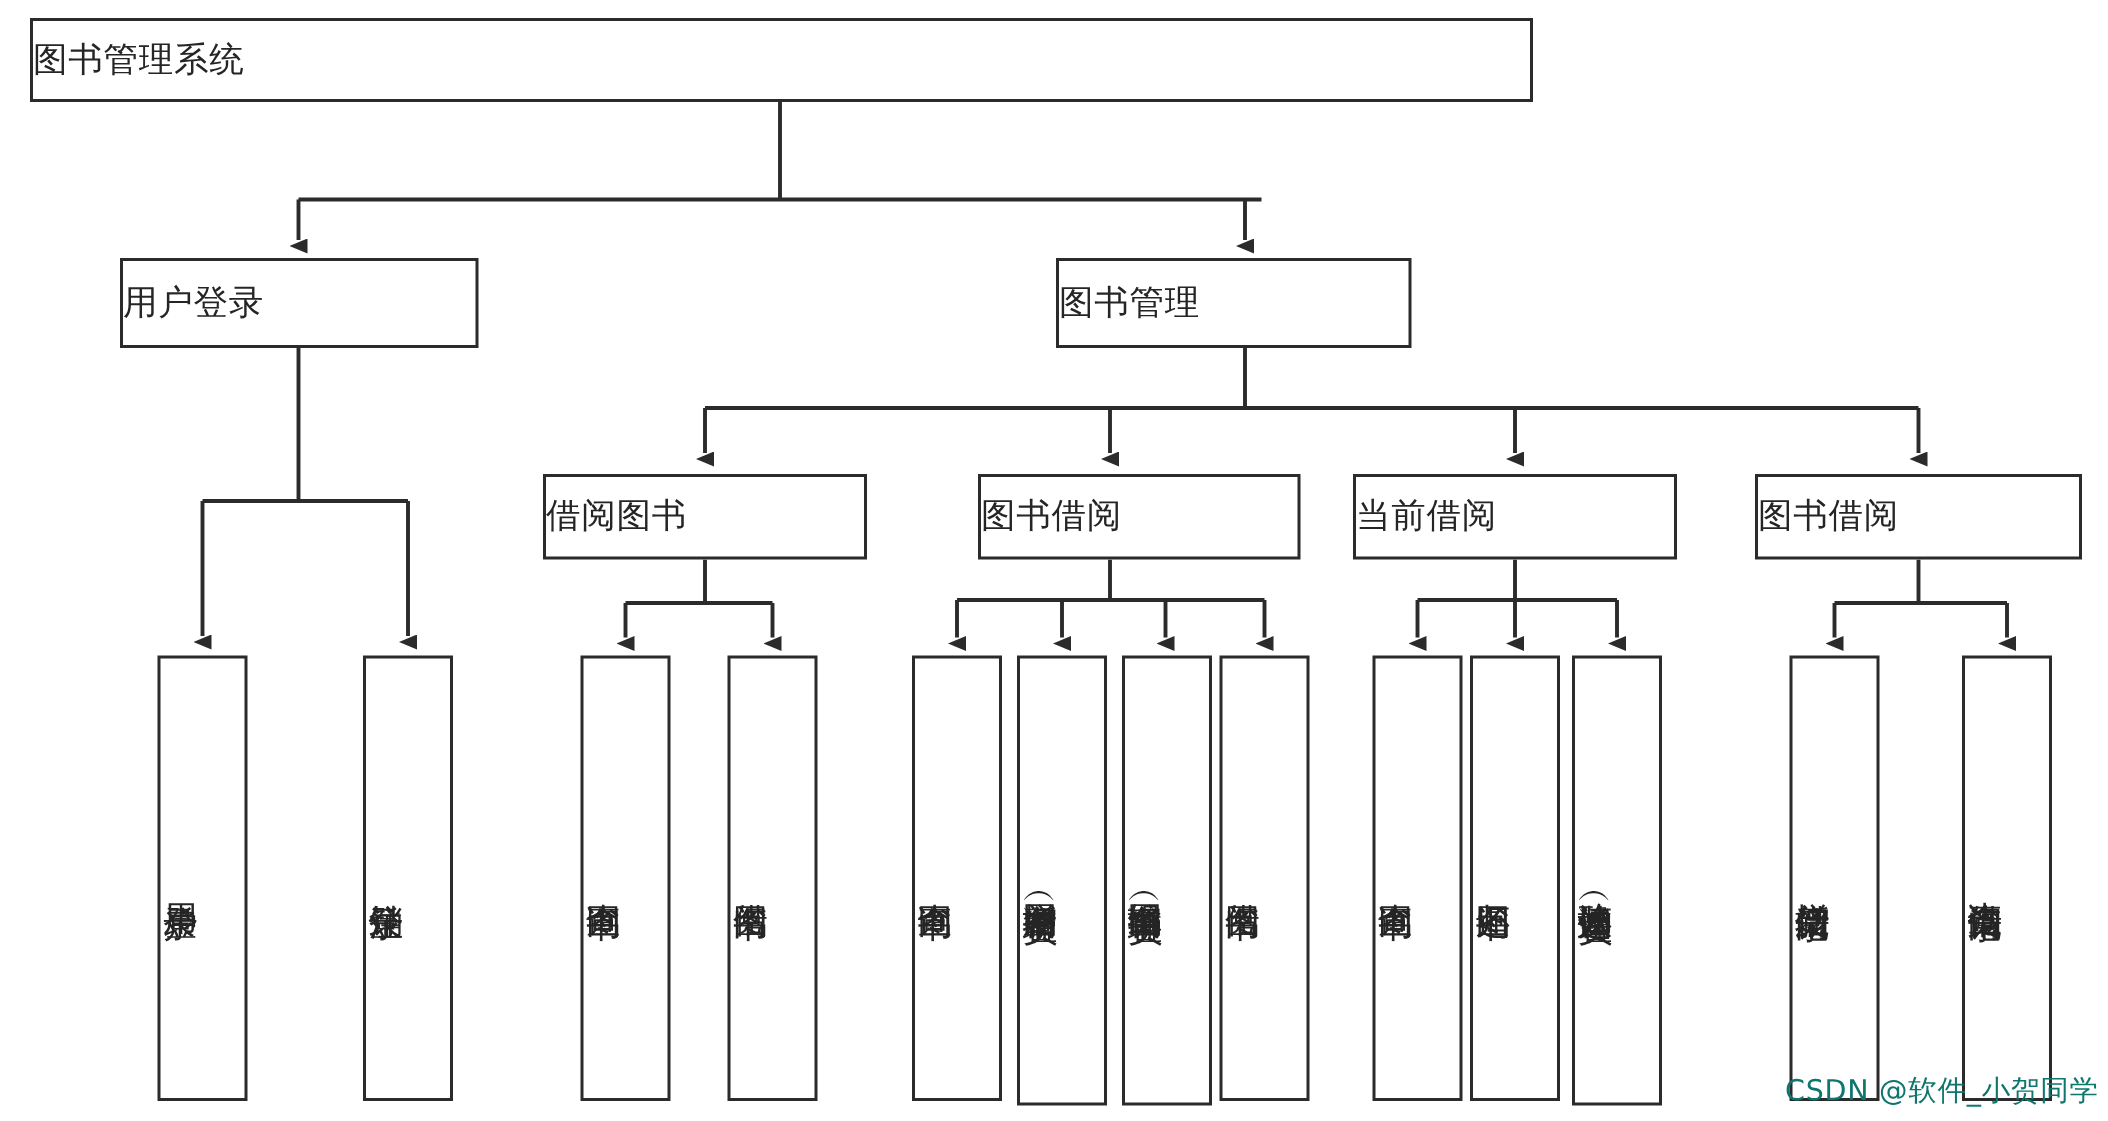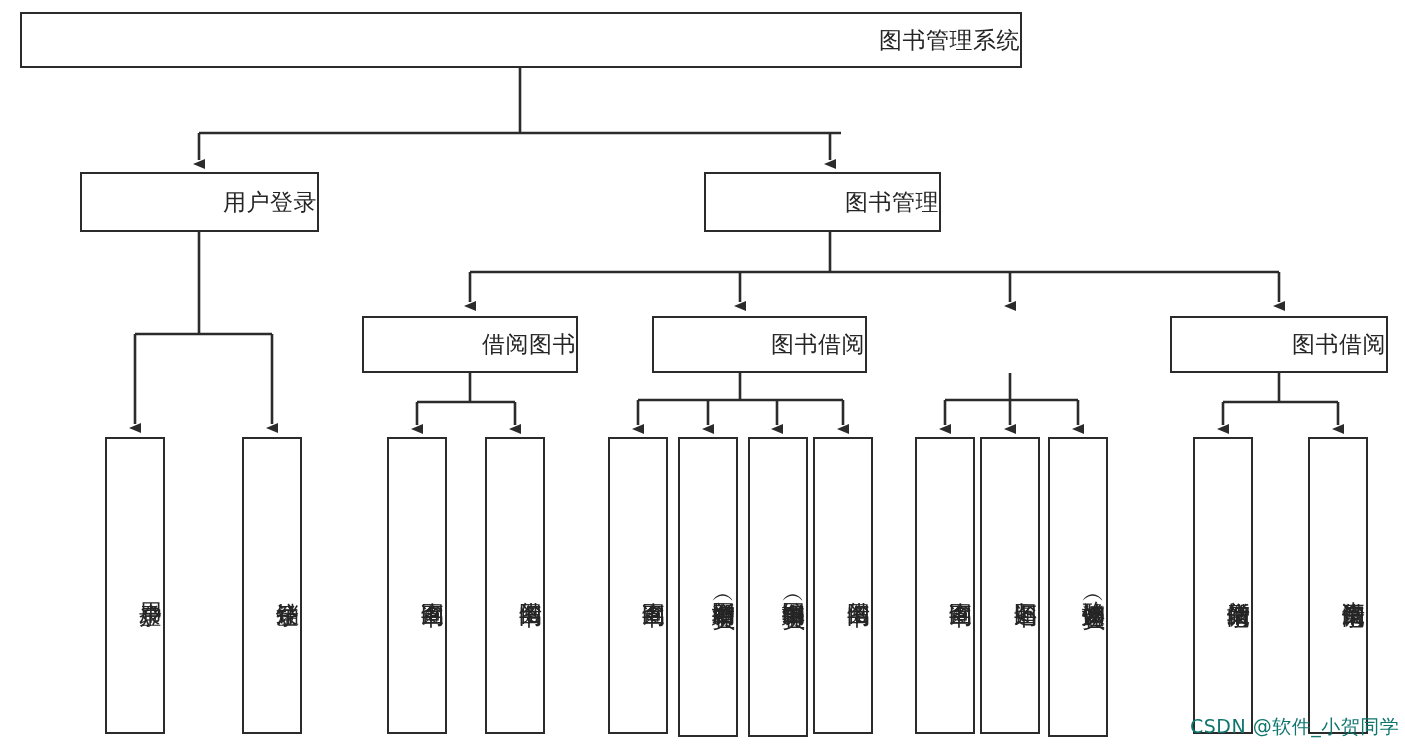--- a/index.html
+++ b/index.html
@@ -24,21 +24,21 @@
     width: 1405px;
     height: 747px;
   }
   .node-box {
     position: absolute;
     box-sizing: border-box;
     background: #ffffff;
     border: 2px solid #2b2b2b;
     display: flex;
     align-items: center;
-    justify-content: flex-end;
+    justify-content: flex-start;
     overflow: hidden;
   }
   .node-label-h {
     font-size: 23px;
     color: #252525;
     line-height: 1;
     white-space: nowrap;
     letter-spacing: 0.5px;
   }
   .node-label-v {
@@ -123,20 +123,23 @@
   <div class="node-box" style="left:704px; top:172px; width:237px; height:60px;">
     <span class="node-label-h">图书管理</span>
   </div>
 
   <div class="node-box" style="left:362px; top:316px; width:216px; height:57px;">
     <span class="node-label-h">借阅图书</span>
   </div>
   <div class="node-box" style="left:633px; top:316px; width:215px; height:57px;margin-left:19px;">
     <span class="node-label-h">图书借阅</span>
   </div>
+  <div class="node-box" style="left:902px; top:316px; width:216px; height:57px;">
+    <span class="node-label-h">当前借阅</span>
+  </div>
   <div class="node-box" style="left:1170px; top:316px; width:218px; height:57px;">
     <span class="node-label-h">图书借阅</span>
   </div>
 
   <div class="node-box" style="left:105px; top:437px; width:60px; height:297px;">
     <span class="node-label-v">用户登录</span>
   </div>
   <div class="node-box" style="left:242px; top:437px; width:60px; height:297px;">
     <span class="node-label-v">注销登录</span>
   </div>

